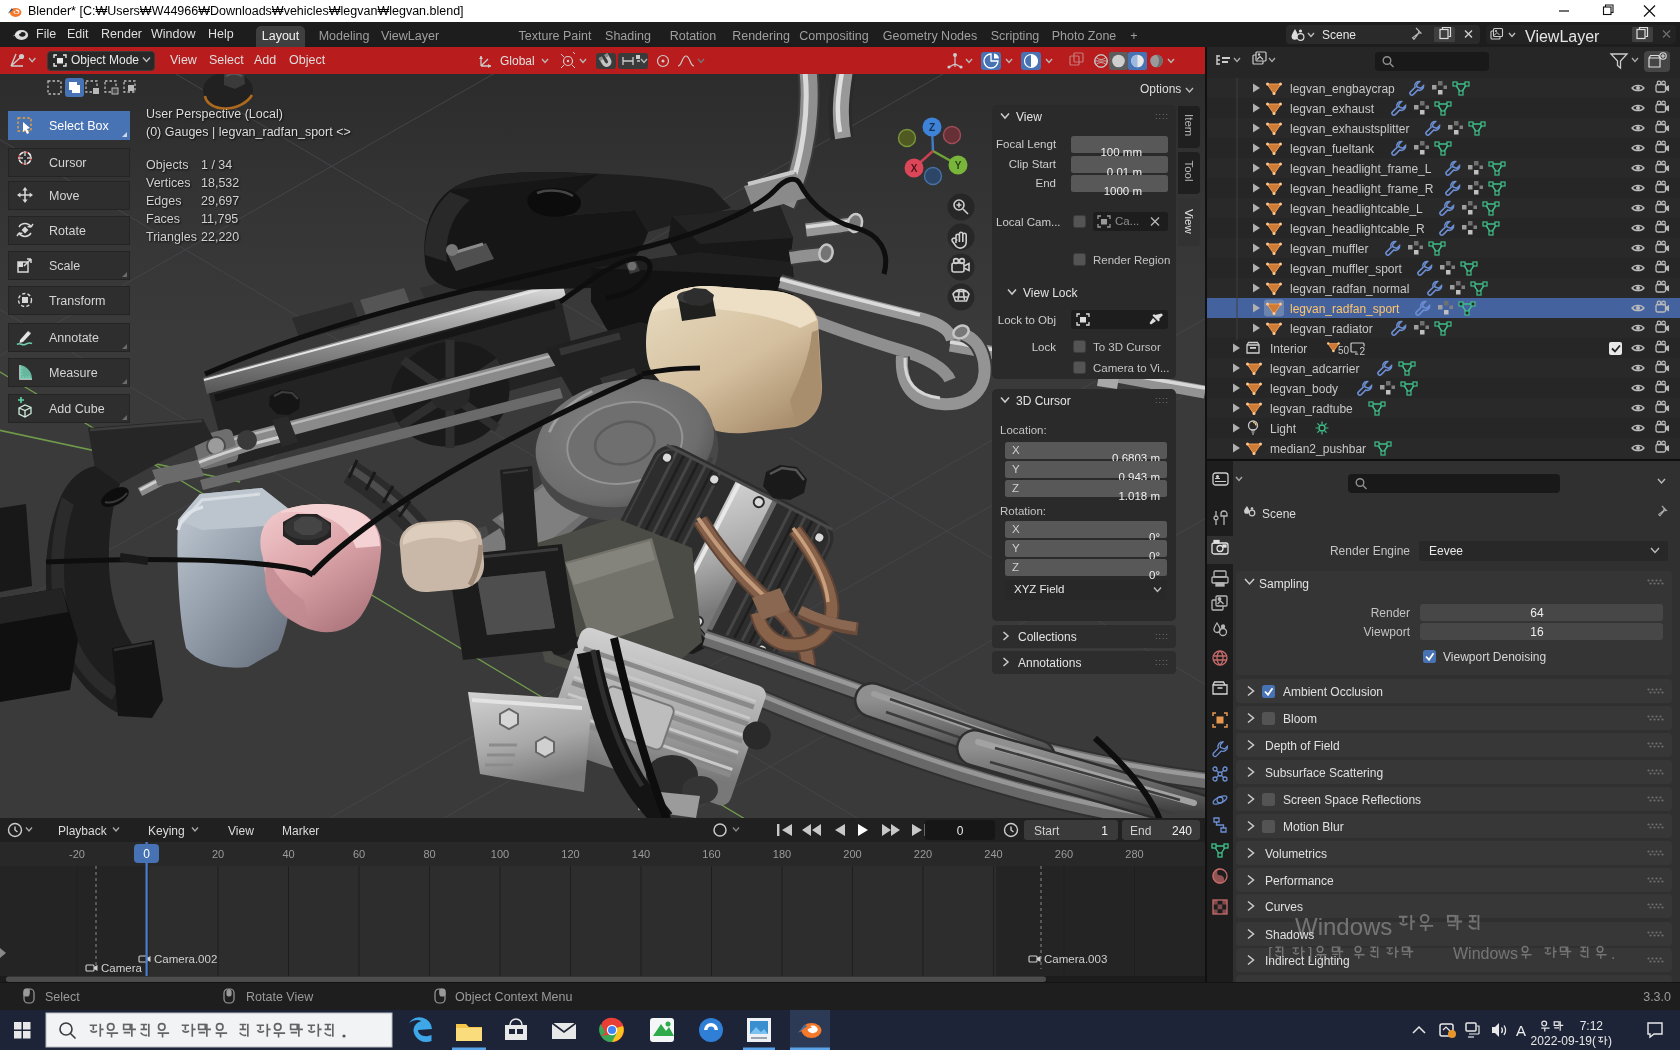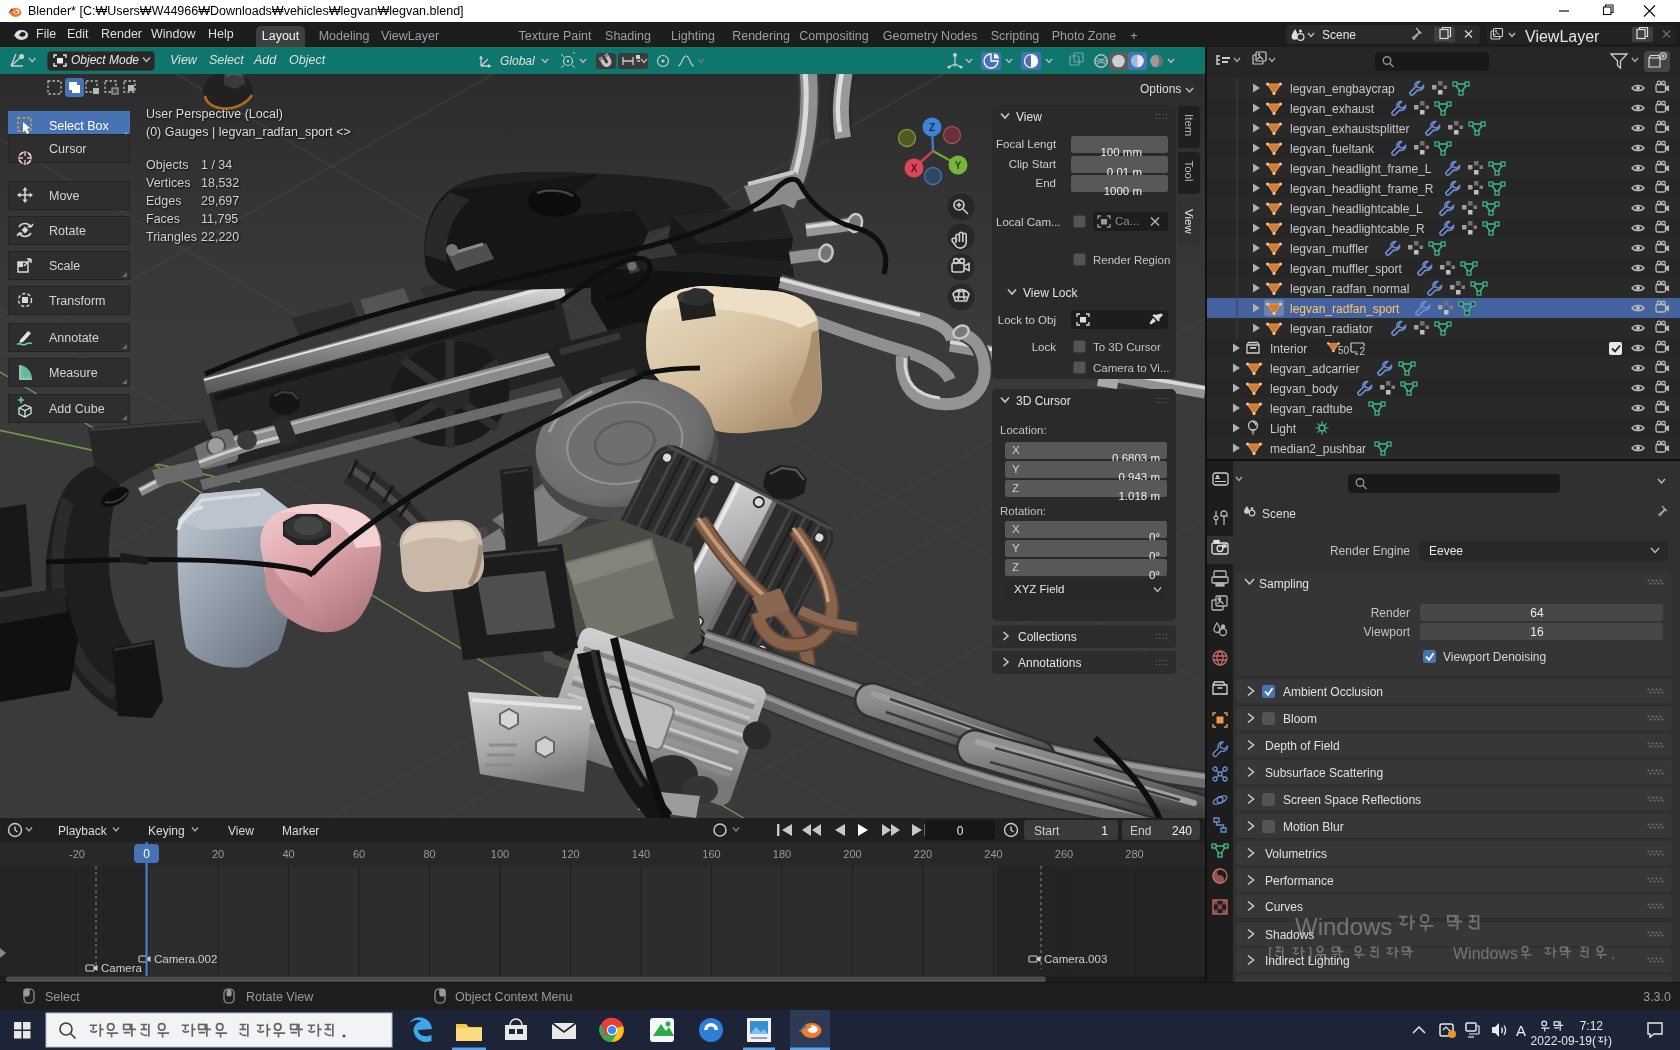--- a/index.html
+++ b/index.html
@@ -8,21 +8,21 @@
   .abs { position:absolute; }
   .tx { position:absolute; white-space:nowrap; }
   
   #titlebar { left:0; top:0; width:1680px; height:22px; background:#ffffff; color:#000; }
   
   #topbar { left:0; top:22px; width:1680px; height:25px; background:#1d1d1d; }
   .menu { position:absolute; top:5px; font-size:12.5px; color:#dfdfdf; }
   .wtab { position:absolute; top:4px; height:21px; line-height:21px; font-size:12.5px; color:#9f9f9f; text-align:center; }
   .wtab.act { background:#3f3f3f; color:#f2f2f2; border-radius:5px 5px 0 0; }
   
-  #vheader { left:0; top:47px; width:1268px; height:27px; background:#0f766e;font-style:italic; }
+  #vheader { left:0; top:47px; width:1268px; height:27px; background:#b91c1c; }
   .chk { position:absolute; width:13px; height:13px; background:#545454; border-radius:2.5px; border:1px solid #3d3d3d; }
   .lbl { position:absolute; color:#c3c3c3; font-size:12px; white-space:nowrap; }
   .hdrtx { position:absolute; color:#e3e3e3; font-size:12px; white-space:nowrap; }
   
   #viewport { left:0; top:74px; width:1205px; height:744px; background:#3a3a3a; overflow:hidden; }
   
   .tbtn { position:absolute; left:8px; width:122px; height:29px; background:#2e2e2e; border:1px solid #242424; color:#d4d4d4; font-size:12.5px; }
   .tbtn.act { background:#4772b3; border-color:#4772b3; color:#fff;padding-left:36px; }
   .tbtn span { position:absolute; left:40px; top:7px; }
   .nfld { position:absolute; left:79px; width:97px; height:17px; background:#585858; border-radius:2.5px; font-size:11.5px; color:#f0f0f0; }
@@ -72,21 +72,21 @@
     <div class="menu" style="left:67px;">Edit</div>
     <div class="menu" style="left:101px;">Render</div>
     <div class="menu" style="left:151px;">Window</div>
     <div class="menu" style="left:208px;">Help</div>
     <div class="wtab act" style="left:256px;width:49px;">Layout</div>
     <div class="wtab" style="left:313px;width:62px;">Modeling</div>
     <div class="wtab" style="left:379px;width:62px;">ViewLayer</div>
     <div class="wtab" style="left:452px;width:68px;margin-top:33px;">UV Editing</div>
     <div class="wtab" style="left:515px;width:80px;">Texture Paint</div>
     <div class="wtab" style="left:600px;width:56px;">Shading</div>
-    <div class="wtab" style="left:660px;width:66px;">Lighting</div>
+    <div class="wtab" style="left:660px;width:66px;">Rotation</div>
     <div class="wtab" style="left:729px;width:64px;">Rendering</div>
     <div class="wtab" style="left:796px;width:76px;">Compositing</div>
     <div class="wtab" style="left:878px;width:104px;">Geometry Nodes</div>
     <div class="wtab" style="left:986px;width:58px;">Scripting</div>
     <div class="wtab" style="left:1048px;width:72px;">Photo Zone</div>
     <div class="wtab" style="left:1124px;width:20px;">+</div>
 
     <div class="abs" style="left:1286px;top:3px;width:194px;height:19px;background:#2a2a2a;border-radius:4px;"></div>
     <svg class="abs" style="left:1289px;top:5px" width="26" height="15" viewBox="0 0 26 15">
       <path d="M6 2 C8.5 6 9 8 9 9.6 a3.2 3.2 0 0 1 -6.4 0 C2.6 8 3.5 6 6 2Z" fill="#ddd"></path>
@@ -602,21 +602,21 @@
 
   <div class="tx" style="left:146px;top:33px;font-size:12.5px;color:#dcdcdc;text-shadow:1px 1px 2px rgba(0,0,0,0.8);">User Perspective (Local)</div>
   <div class="tx" style="left:146px;top:51px;font-size:12.5px;color:#dcdcdc;text-shadow:1px 1px 2px rgba(0,0,0,0.8);">(0) Gauges | legvan_radfan_sport &lt;&gt;</div>
   <div class="tx" style="left:146px;top:82px;font-size:12.5px;color:#d0d0d0;text-shadow:1px 1px 2px rgba(0,0,0,0.8);line-height:18px;">Objects<br>Vertices<br>Edges<br>Faces<br>Triangles</div>
   <div class="tx" style="left:201px;top:82px;font-size:12.5px;color:#d0d0d0;text-shadow:1px 1px 2px rgba(0,0,0,0.8);line-height:18px;">1 / 34<br>18,532<br>29,697<br>11,795<br>22,220</div>
 
   <div class="tbtn act" style="top:37px;">
         <span>Select Box</span>
         <i style="position:absolute;right:2px;bottom:2px;width:0;height:0;border-left:5px solid transparent;border-bottom:5px solid #cfd8e8;"></i>
       </div>
-  <div class="tbtn" style="top:60px;">
+  <div class="tbtn" style="top:74px;">
         <span>Cursor</span>
       </div>
   <div class="tbtn" style="top:107px;">
         <span>Move</span>
       </div>
   <div class="tbtn" style="top:142px;">
         <span>Rotate</span>
       </div>
   <div class="tbtn" style="top:177px;">
         <span>Scale</span>

